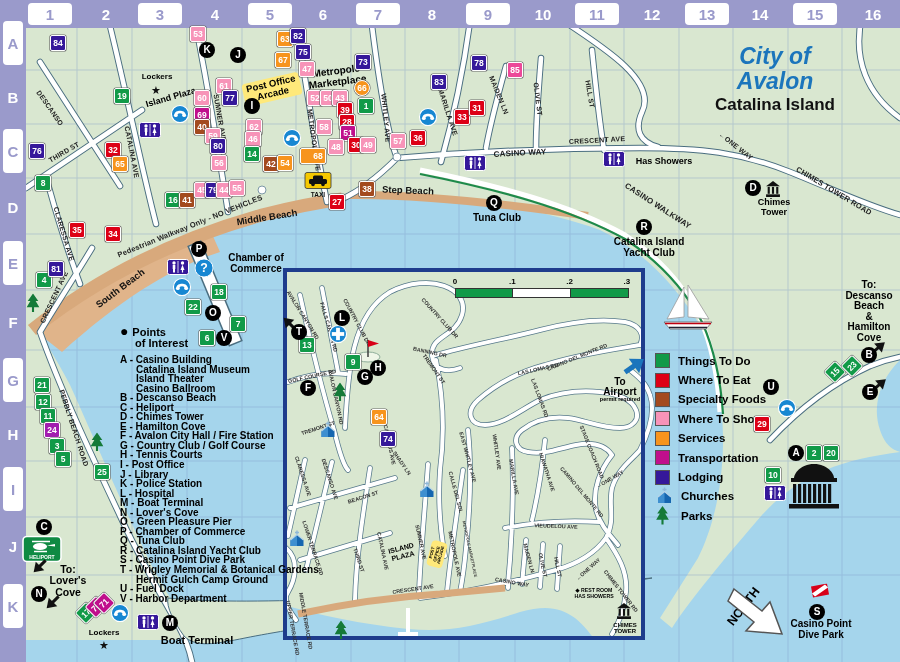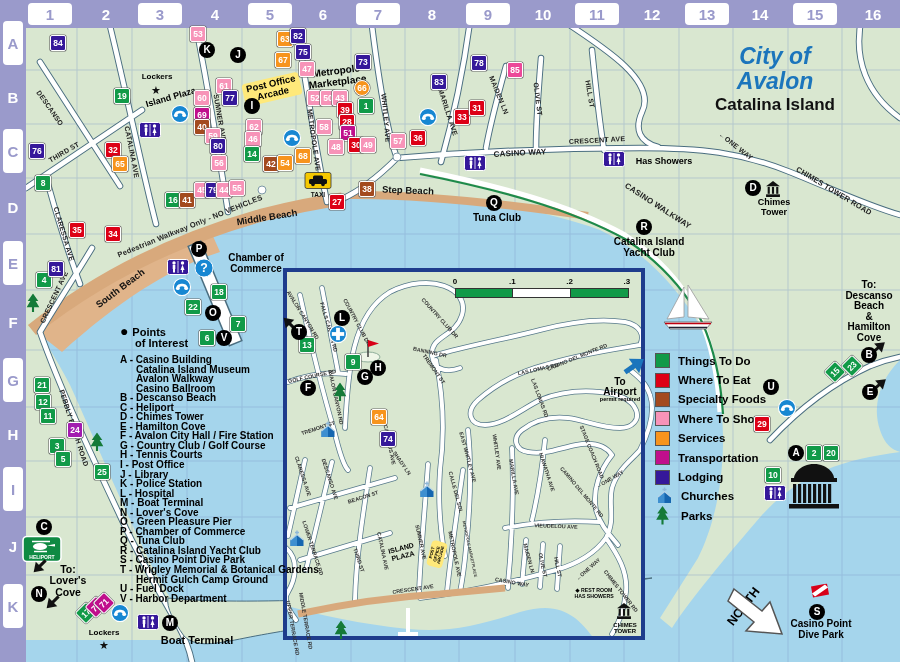--- a/index.html
+++ b/index.html
@@ -274,21 +274,21 @@
 
   <div id="poi-panel">
     <div id="poi-head">
       <span style="font-size:14px;">● </span>
       <span>Points</span><br>
       <span style="padding-left:15px;">of Interest</span>
     </div>
     <div id="poi-list">
         <div class="poi-line">A - Casino Building</div>
         <div class="poi-line cont">Catalina Island Museum</div>
-        <div class="poi-line cont">Avalon Walkway</div>
+        <div class="poi-line cont">Island Theater</div>
         <div class="poi-line cont">Casino Ballroom</div>
         <div class="poi-line">B - Descanso Beach</div>
         <div class="poi-line">C - Heliport</div>
         <div class="poi-line">D - Chimes Tower</div>
         <div class="poi-line">E - Hamilton Cove</div>
         <div class="poi-line">F - Avalon City Hall / Fire Station</div>
         <div class="poi-line">G - Country Club / Golf Course</div>
         <div class="poi-line">H - Tennis Courts</div>
         <div class="poi-line">I - Post Office</div>
         <div class="poi-line">J - Library</div>
@@ -359,40 +359,40 @@
       <div class="marker" style="background: rgb(17, 154, 72); left: 366px; top: 106px;">1</div>
       <div class="marker" style="background: rgb(221, 0, 22); left: 345px; top: 110px;">39</div>
       <div class="marker" style="background: rgb(221, 0, 22); left: 347px; top: 122px;">28</div>
       <div class="marker" style="background: rgb(192, 15, 140); left: 348px; top: 133px;">51</div>
       <div class="marker" style="background: rgb(247, 147, 184); left: 324px; top: 127px;">58</div>
       <div class="marker" style="background: rgb(247, 147, 184); left: 336px; top: 147px;">48</div>
       <div class="marker" style="background: rgb(221, 0, 22); left: 356px; top: 145px;">30</div>
       <div class="marker" style="background: rgb(247, 147, 184); left: 368px; top: 145px;">49</div>
       <div class="marker" style="background: rgb(247, 147, 184); left: 398px; top: 141px;">57</div>
       <div class="marker" style="background: rgb(221, 0, 22); left: 418px; top: 138px;">36</div>
-      <div class="marker" style="background: rgb(247, 148, 29); left: 303px; top: 156px;">68</div>
+      <div class="marker" style="background: rgb(247, 148, 29); left: 313px; top: 156px; padding-left: 10px;">68</div>
       <div class="marker" style="background: rgb(53, 24, 154); left: 439px; top: 82px;">83</div>
       <div class="marker" style="background: rgb(53, 24, 154); left: 479px; top: 63px;">78</div>
       <div class="marker" style="background: #ec4899; left: 515px; top: 70px;">85</div>
       <div class="marker" style="background: rgb(221, 0, 22); left: 462px; top: 117px;">33</div>
       <div class="marker" style="background: rgb(221, 0, 22); left: 477px; top: 108px;">31</div>
       <div class="marker" style="background: rgb(163, 74, 30); left: 367px; top: 189px;">38</div>
       <div class="marker" style="background: rgb(221, 0, 22); left: 337px; top: 202px;">27</div>
       <div class="marker" style="background: rgb(221, 0, 22); left: 77px; top: 230px;">35</div>
       <div class="marker" style="background: rgb(221, 0, 22); left: 113px; top: 234px;">34</div>
       <div class="marker" style="background: rgb(17, 154, 72); left: 44px; top: 280px;">4</div>
       <div class="marker" style="background: rgb(53, 24, 154); left: 56px; top: 269px;">81</div>
       <div class="marker" style="background: rgb(17, 154, 72); left: 219px; top: 292px;">18</div>
       <div class="marker" style="background: rgb(17, 154, 72); left: 193px; top: 307px;">22</div>
       <div class="marker" style="background: rgb(17, 154, 72); left: 238px; top: 324px;">7</div>
       <div class="marker" style="background: rgb(17, 154, 72); left: 207px; top: 338px;">6</div>
       <div class="marker" style="background: rgb(17, 154, 72); left: 42px; top: 385px;">21</div>
       <div class="marker" style="background: rgb(17, 154, 72); left: 43px; top: 402px;">12</div>
       <div class="marker" style="background: rgb(17, 154, 72); left: 48px; top: 416px;">11</div>
-      <div class="marker" style="background: #a21caf; left: 52px; top: 430px; margin-left: 23px;">24</div>
+      <div class="marker" style="background: #a21caf; left: 52px; top: 430px;">24</div>
       <div class="marker" style="background: rgb(17, 154, 72); left: 57px; top: 446px;">3</div>
       <div class="marker" style="background: rgb(17, 154, 72); left: 63px; top: 459px;">5</div>
       <div class="marker" style="background: rgb(17, 154, 72); left: 102px; top: 472px;">25</div>
       <div class="marker dia" style="background: rgb(17, 154, 72); left: 835px; top: 372px;">15</div>
       <div class="marker dia" style="background: rgb(17, 154, 72); left: 852px; top: 366px;">23</div>
       <div class="marker" style="background: rgb(221, 0, 22); left: 762px; top: 424px;">29</div>
       <div class="marker" style="background: rgb(17, 154, 72); left: 814px; top: 453px;">2</div>
       <div class="marker" style="background: rgb(17, 154, 72); left: 831px; top: 453px;">20</div>
       <div class="marker" style="background: rgb(17, 154, 72); left: 773px; top: 475px;">10</div>
       <div class="marker dia" style="background: rgb(17, 154, 72); left: 86px; top: 613px;">17</div>

